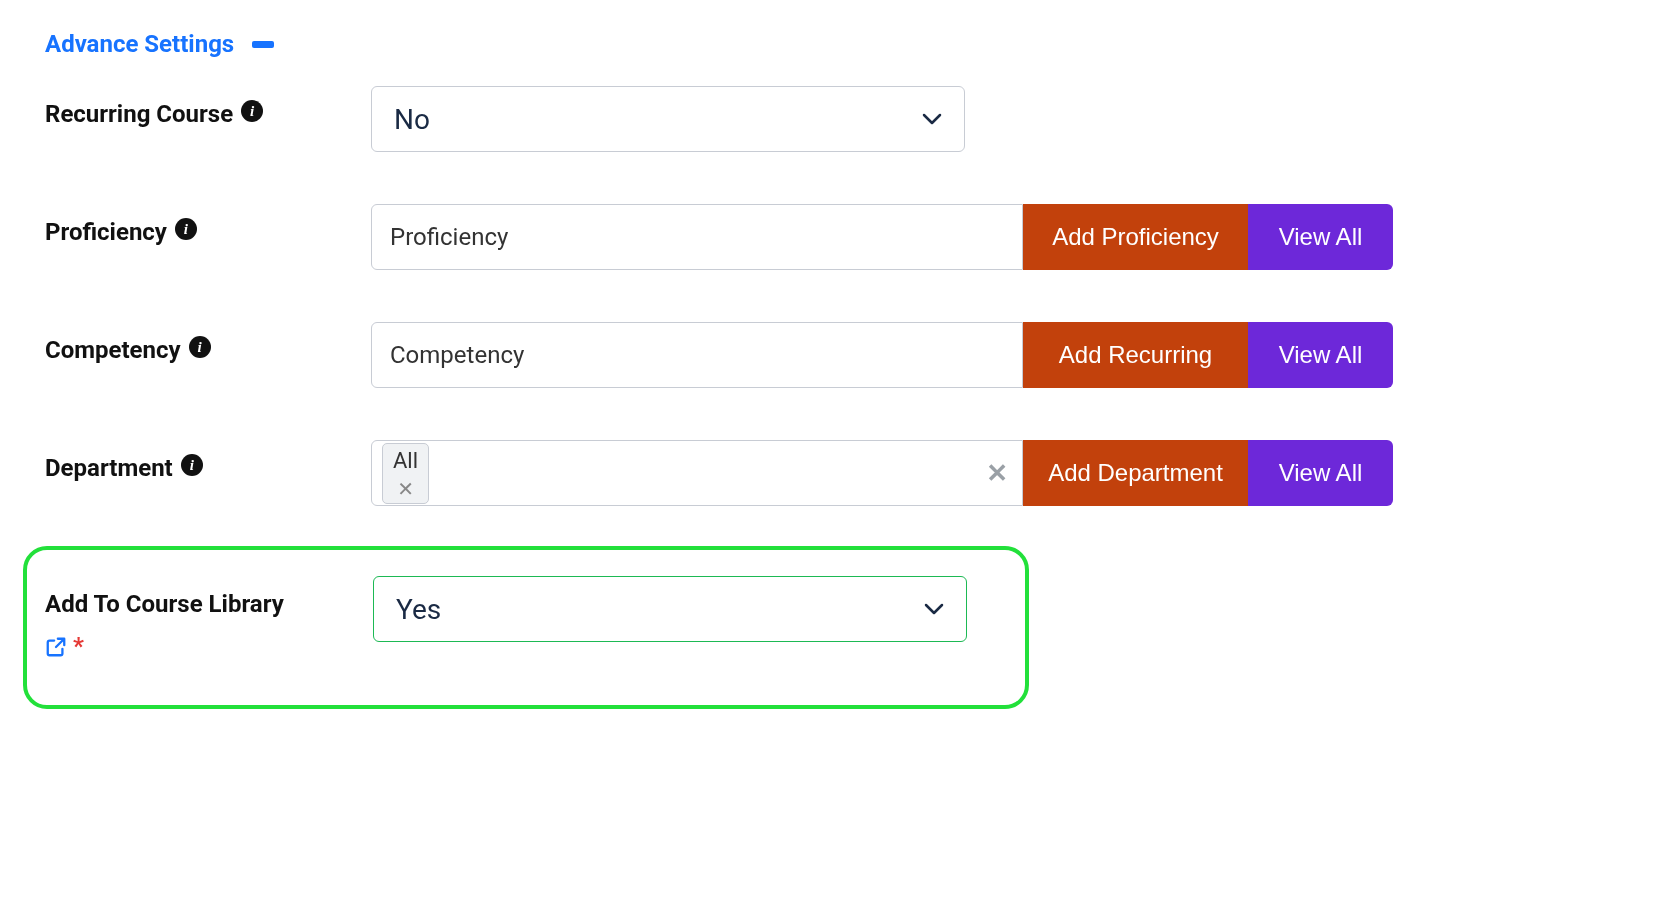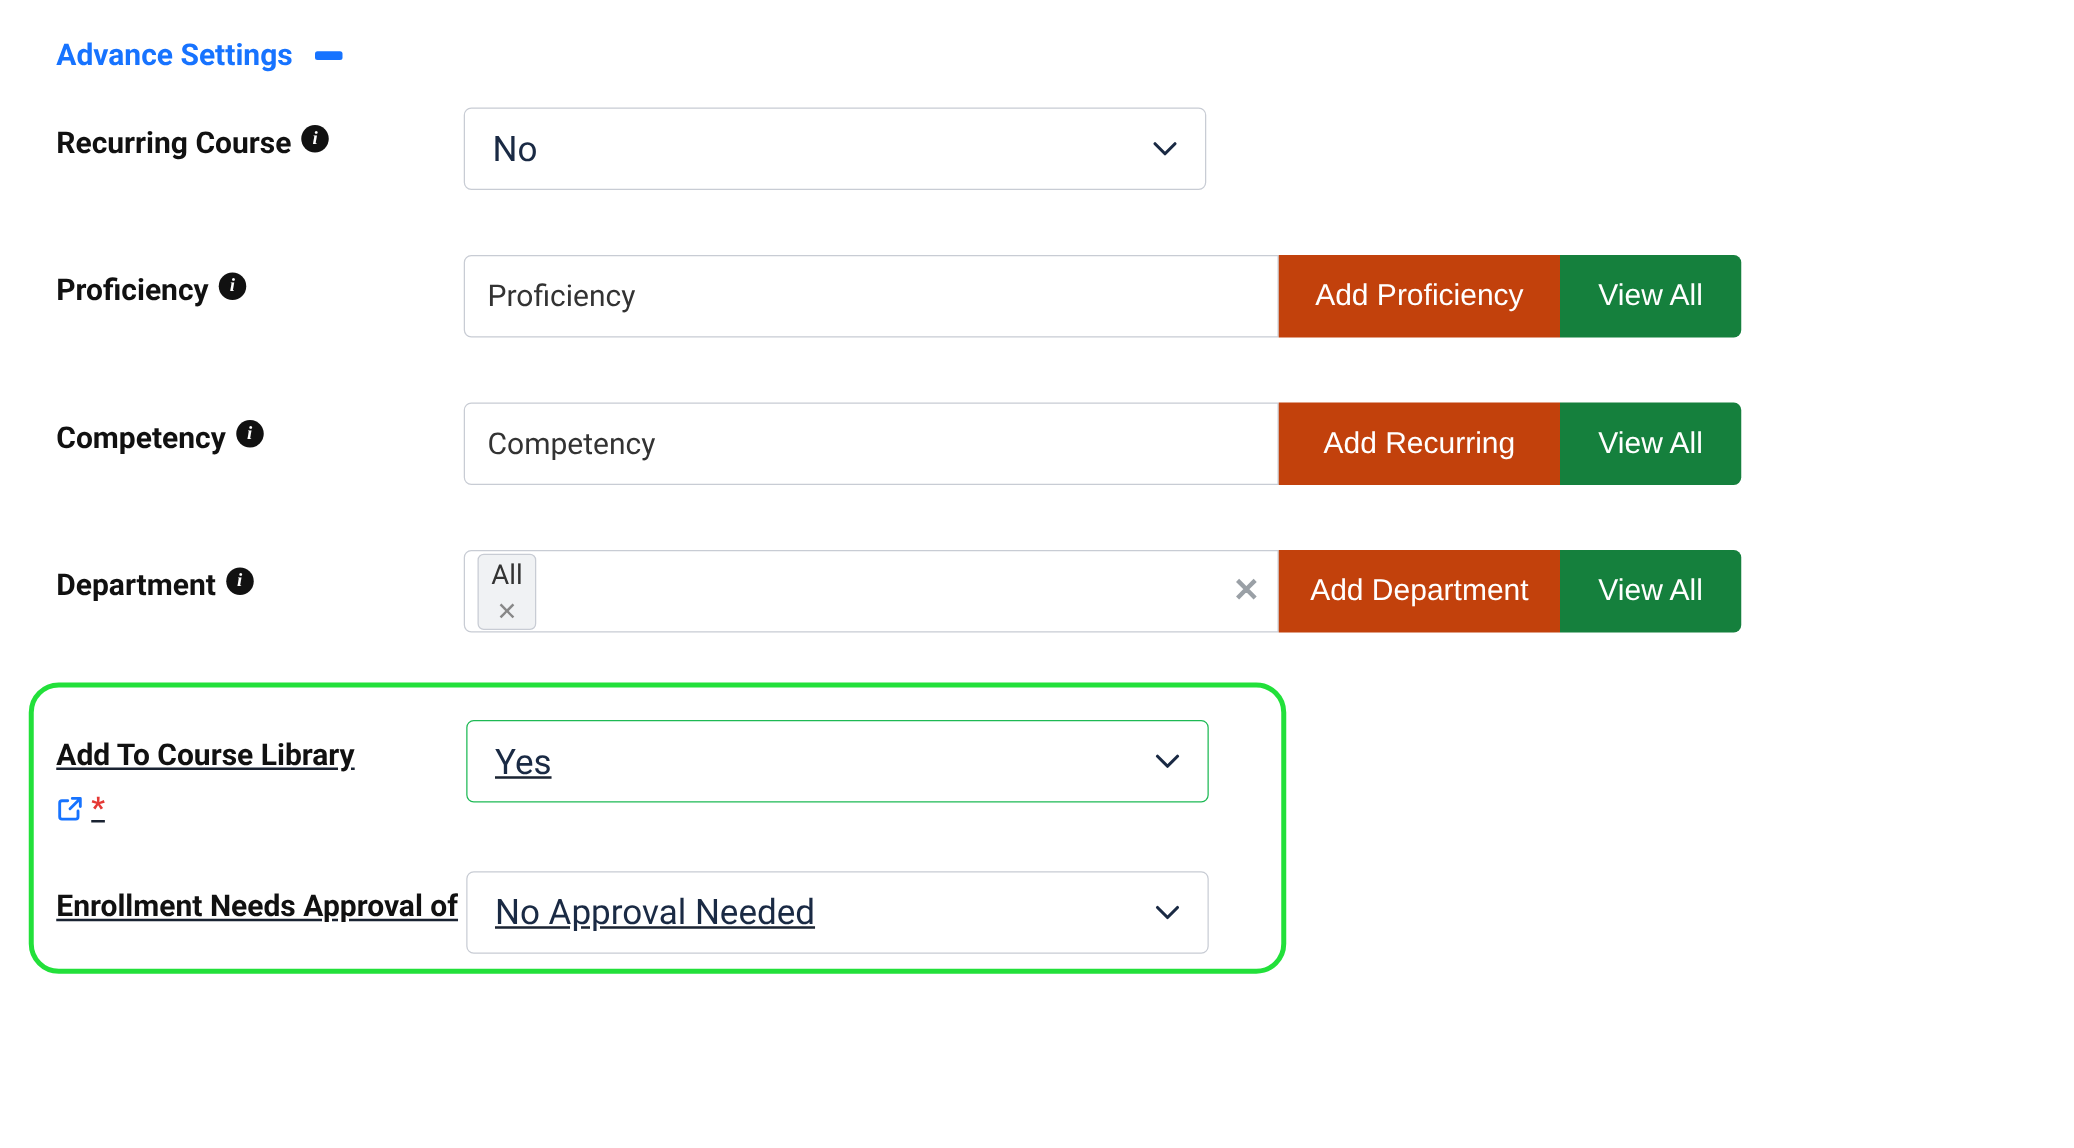--- a/index.html
+++ b/index.html
@@ -178,35 +178,34 @@
     padding: 0 28px;
     border: none;
     cursor: pointer;
     white-space: nowrap;
   }
   .btn-blue {
     background: #c2410c;
     width: 225px;
   }
   .btn-green {
-    background: #15803d;
+    background: #6d28d9;
     border-radius: 0 6px 6px 0;
     width: 145px;
   }
   .highlight-region {
     border: 4px solid #22e03a;
     border-radius: 24px;
     padding: 26px 18px 8px 18px;
     margin-left: -22px;
     margin-right: 0;
     width: 1006px;
   }
   .highlight-region .form-row {
     margin-bottom: 36px;
-    text-decoration: underline;
   }
   .highlight-region .label-col {
     width: 328px;
     flex: 0 0 328px;
   }
   .chevron svg {
     display: block;
   }
 </style>
 </head>
@@ -299,29 +298,14 @@
         <span>Yes</span>
         <span class="chevron">
           <svg width="20" height="12" viewBox="0 0 20 12">
               <path d="M2 2 L10 10 L18 2" stroke="#1a2a44" stroke-width="2.5" fill="none" stroke-linecap="round" stroke-linejoin="round"></path>
             </svg>
         </span>
       </div>
     </div>
   </div>
 
-  <div class="form-row" style="margin-bottom:4px;">
-    <div class="label-col">
-      <span class="label-text">Enrollment Needs Approval of</span>
-    </div>
-    <div class="controls-col">
-      <div class="select-box">
-        <span>No Approval Needed</span>
-        <span class="chevron">
-          <svg width="20" height="12" viewBox="0 0 20 12">
-              <path d="M2 2 L10 10 L18 2" stroke="#1a2a44" stroke-width="2.5" fill="none" stroke-linecap="round" stroke-linejoin="round"></path>
-            </svg>
-        </span>
-      </div>
-    </div>
-  </div>
 
 </div>
 
 </body></html>

